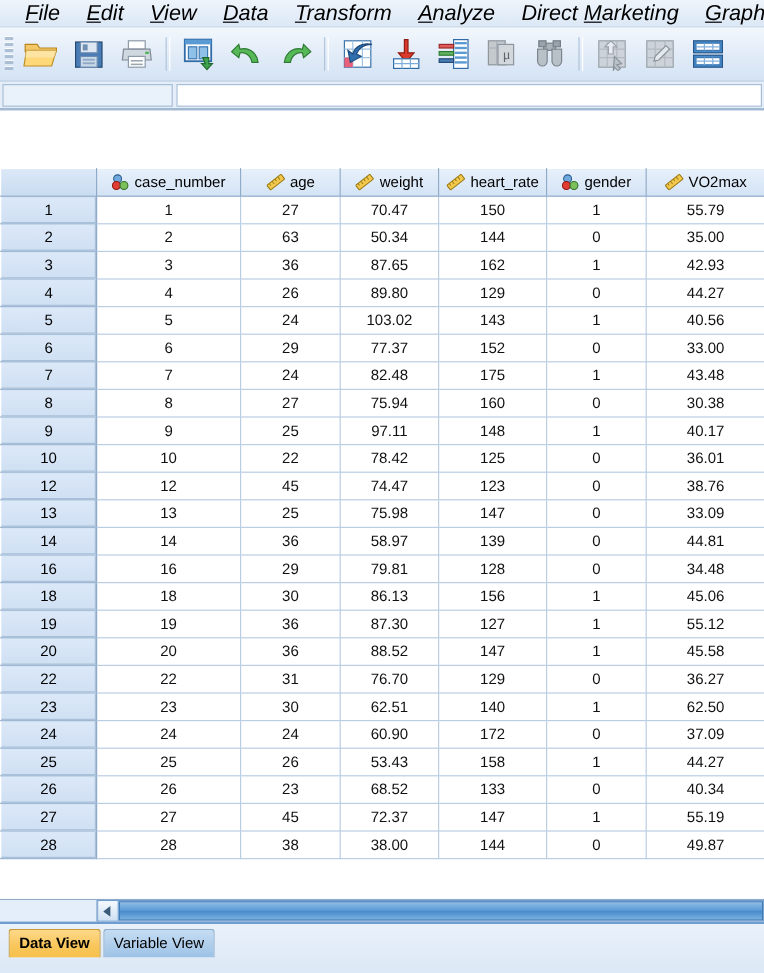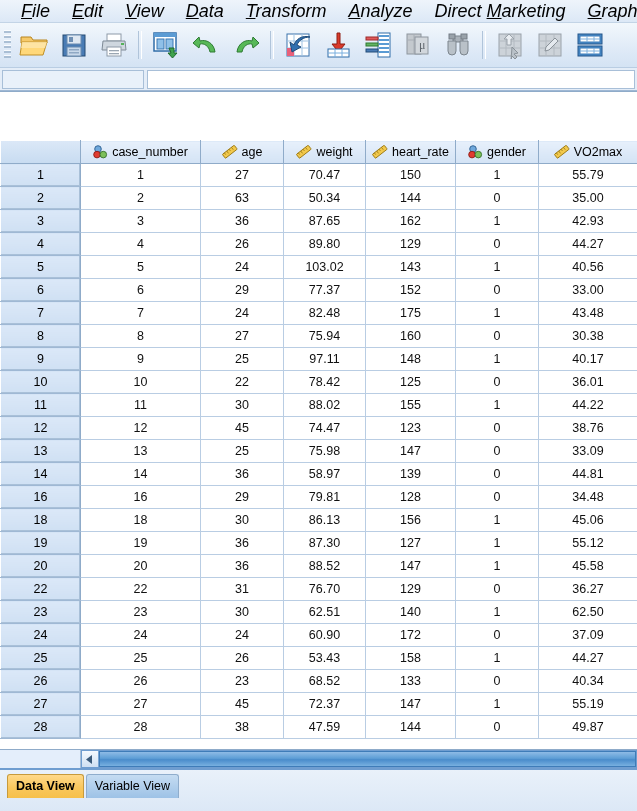--- a/index.html
+++ b/index.html
@@ -664,29 +664,20 @@
           <tr>
             <td class="rowhead">10</td>
             <td class="cell">10</td>
             <td class="cell">22</td>
             <td class="cell">78.42</td>
             <td class="cell">125</td>
             <td class="cell">0</td>
             <td class="cell">36.01</td>
           </tr>
           <tr>
-            <td class="rowhead">11</td>
-            <td class="cell">11</td>
-            <td class="cell">30</td>
-            <td class="cell">88.02</td>
-            <td class="cell">155</td>
-            <td class="cell">1</td>
-            <td class="cell">44.22</td>
-          </tr>
-          <tr>
             <td class="rowhead">12</td>
             <td class="cell">12</td>
             <td class="cell">45</td>
             <td class="cell">74.47</td>
             <td class="cell">123</td>
             <td class="cell">0</td>
             <td class="cell">38.76</td>
           </tr>
           <tr>
             <td class="rowhead">13</td>
@@ -793,21 +784,21 @@
             <td class="cell">45</td>
             <td class="cell">72.37</td>
             <td class="cell">147</td>
             <td class="cell">1</td>
             <td class="cell">55.19</td>
           </tr>
           <tr>
             <td class="rowhead">28</td>
             <td class="cell">28</td>
             <td class="cell">38</td>
-            <td class="cell">47.59</td>
+            <td class="cell">38.00</td>
             <td class="cell">144</td>
             <td class="cell">0</td>
             <td class="cell">49.87</td>
           </tr>
         </tbody>
     </table>
   </div>
 
   <div class="hscroll-row">
     <div class="hscroll-pad"></div>

